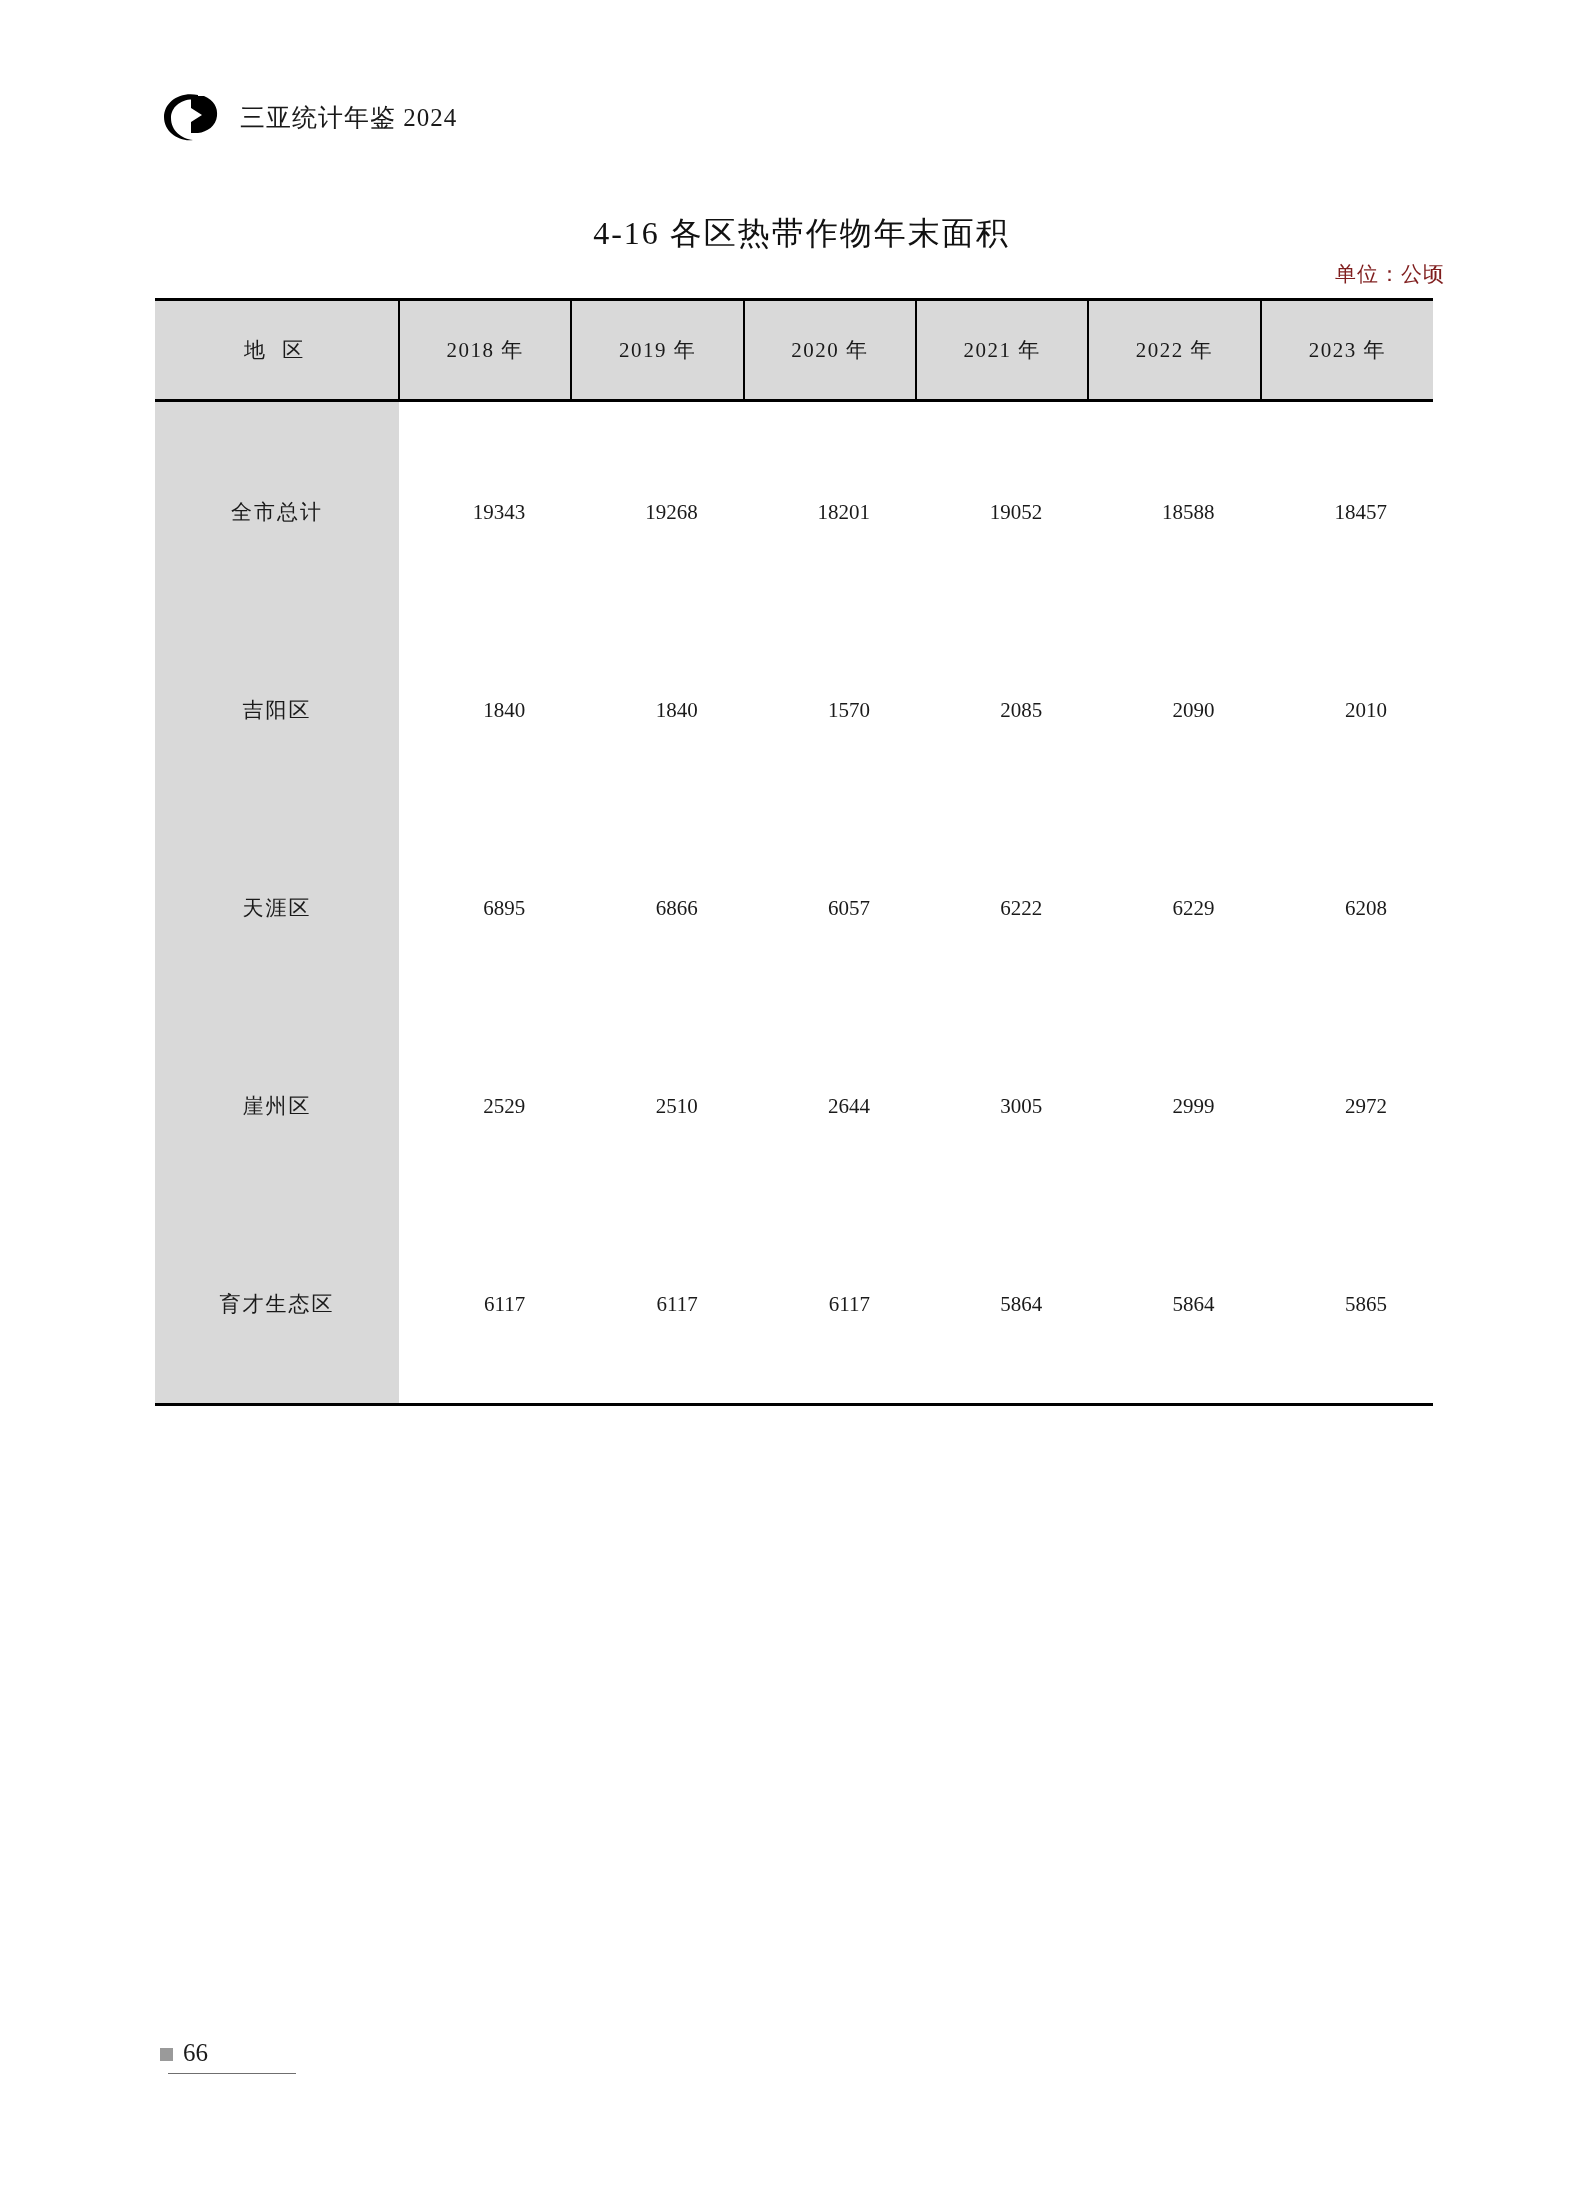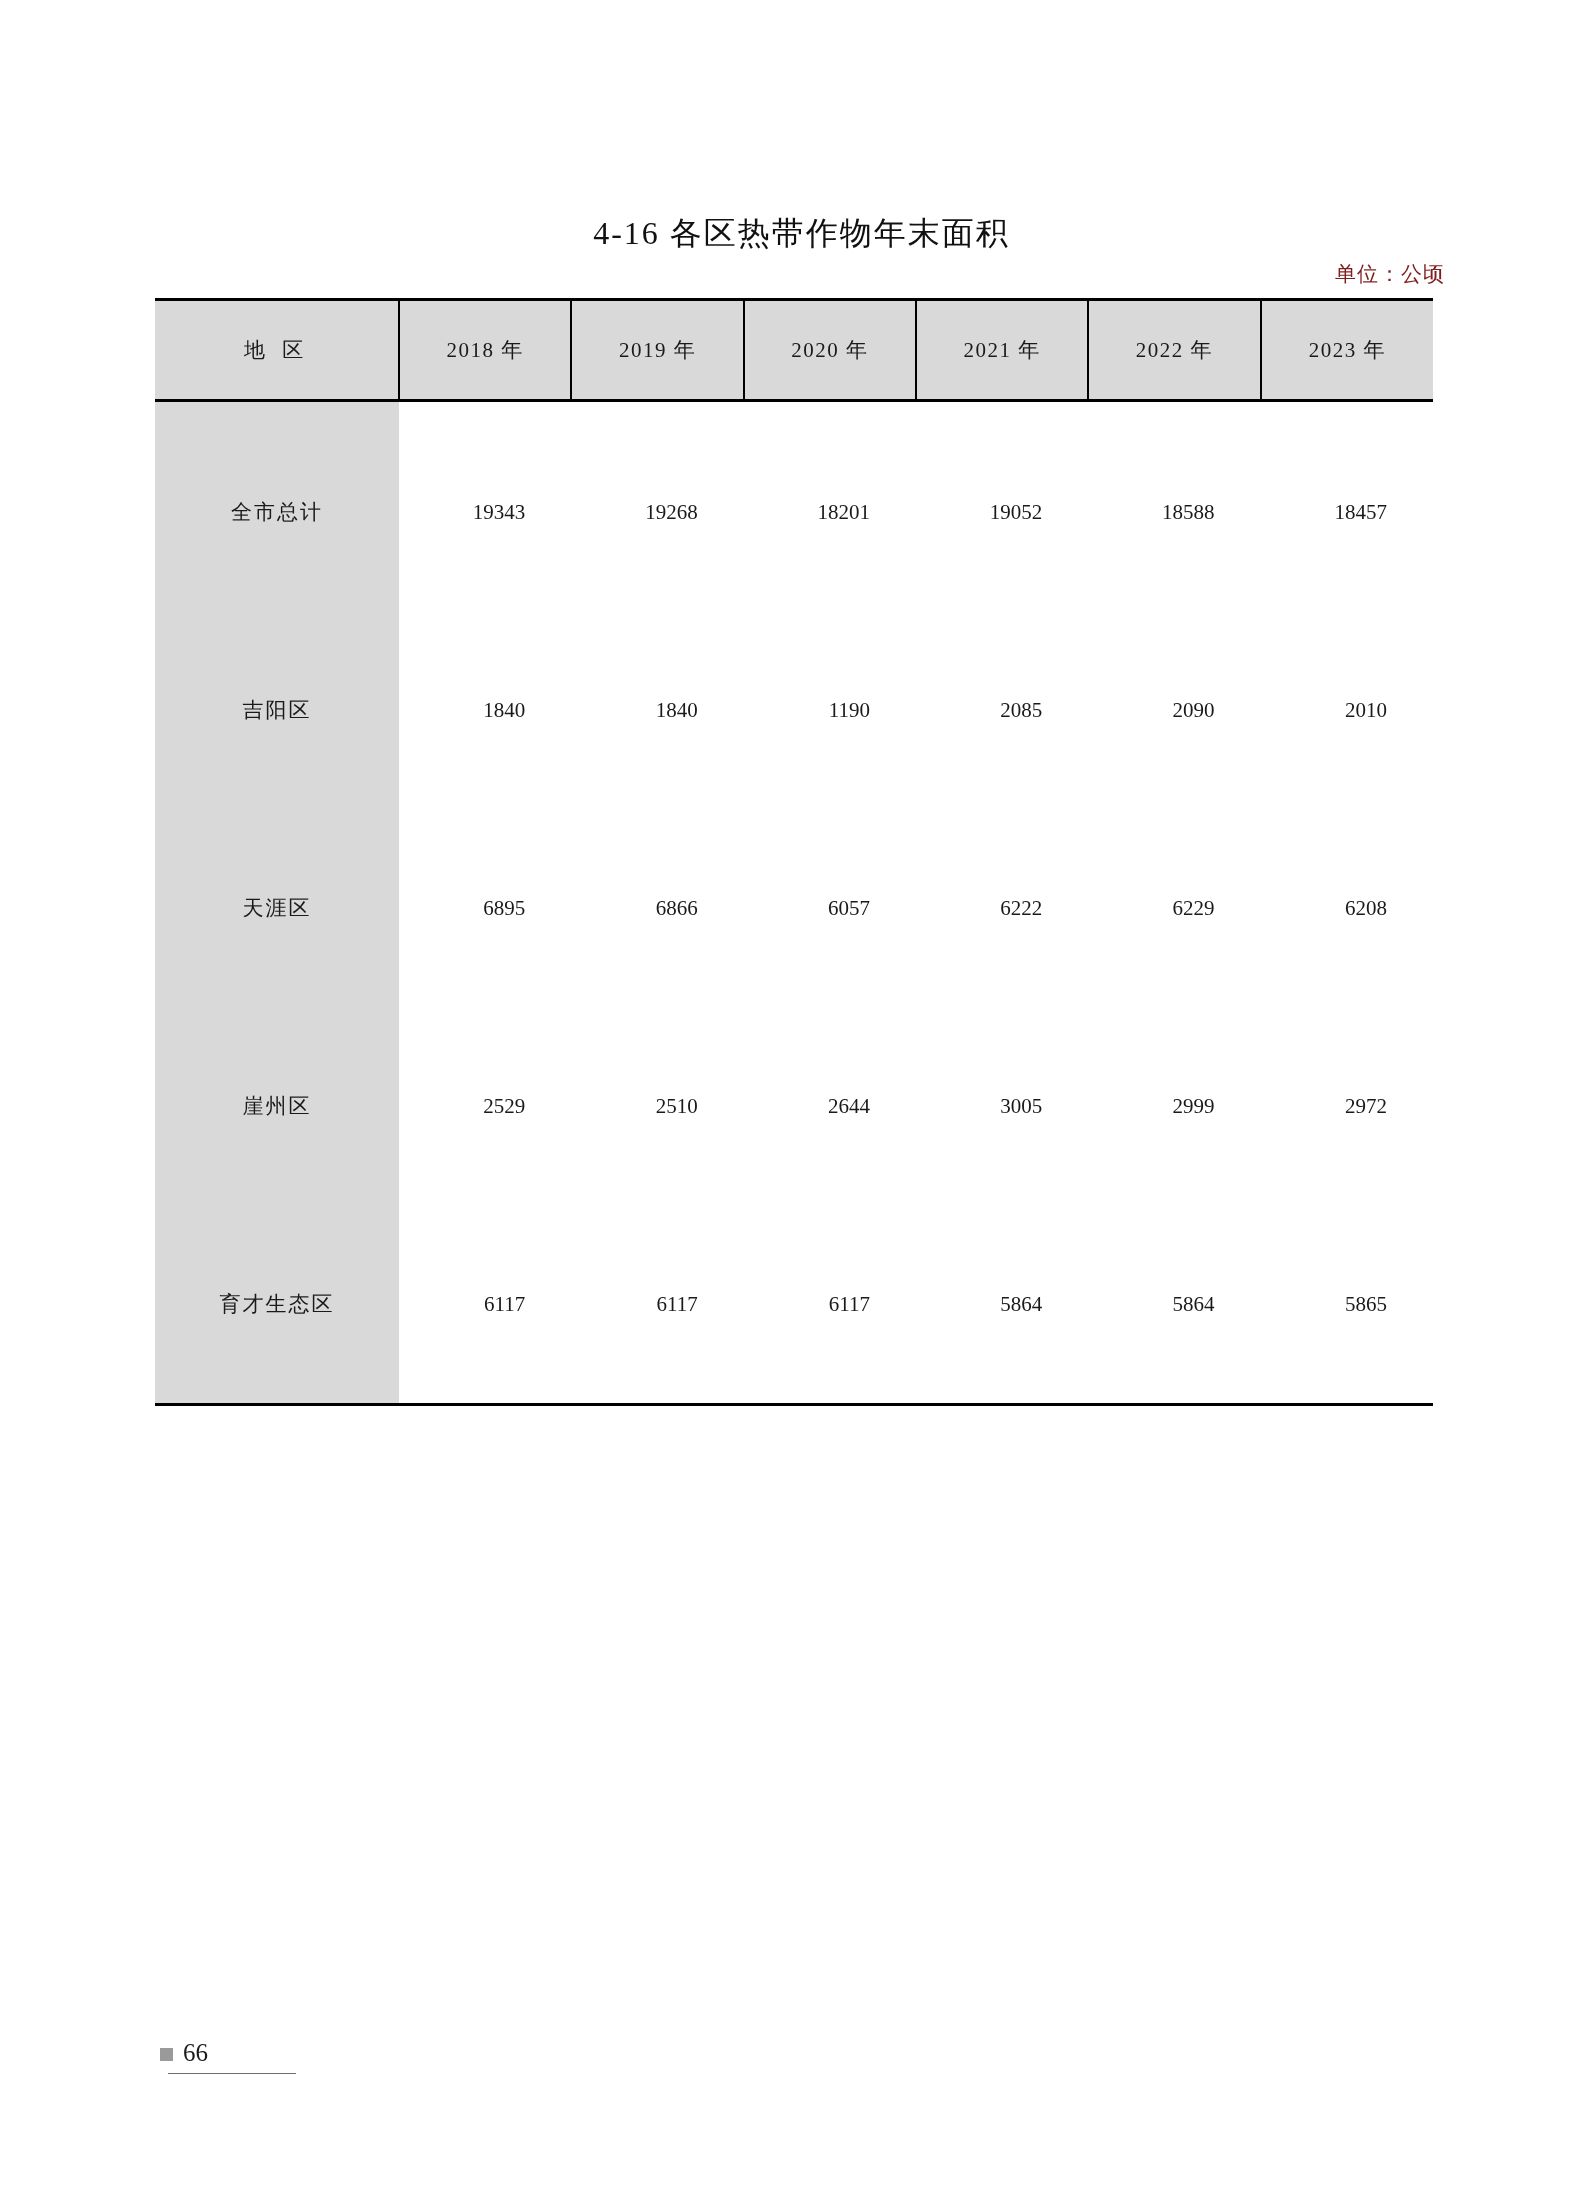--- a/index.html
+++ b/index.html
@@ -154,20 +154,31 @@
     color: #1a1a1a;
     line-height: 1;
     padding-bottom: 2px;
   }
 </style>
 </head>
 <body>
 
 <div class="page">
 
+  <div class="runhead">
+    <span class="logo">
+      <svg viewBox="0 0 62 62" width="62" height="62" aria-hidden="true">
+        <g fill="#000000">
+          <path d="M38 9 C20 5, 4 16, 4 31 C4 46, 19 56, 33 54 C22 53, 11 45, 11 32 C11 20, 23 11, 38 14 Z"></path>
+          <path d="M31 10 L44 10 C54 14, 58 22, 57 30 C56 40, 47 46, 38 47 L31 47 L31 36 L42 29 L31 22 Z"></path>
+        </g>
+      </svg>
+    </span>
+    <span class="runhead-text">三亚统计年鉴 2024</span>
+  </div>
 
   <div class="doc-title">4-16  各区热带作物年末面积</div>
 
   <div class="unit-line">单位：公顷</div>
 
   <div class="table-wrap">
     <table class="stat">
       <colgroup>
         <col class="c-region">
         <col class="c-year">
@@ -195,21 +206,21 @@
           <td class="val">19268</td>
           <td class="val">18201</td>
           <td class="val">19052</td>
           <td class="val">18588</td>
           <td class="val">18457</td>
         </tr>
         <tr>
           <td class="region">吉阳区</td>
           <td class="val">1840</td>
           <td class="val">1840</td>
-          <td class="val">1190</td>
+          <td class="val">1570</td>
           <td class="val">2085</td>
           <td class="val">2090</td>
           <td class="val">2010</td>
         </tr>
         <tr>
           <td class="region">天涯区</td>
           <td class="val">6895</td>
           <td class="val">6866</td>
           <td class="val">6057</td>
           <td class="val">6222</td>

